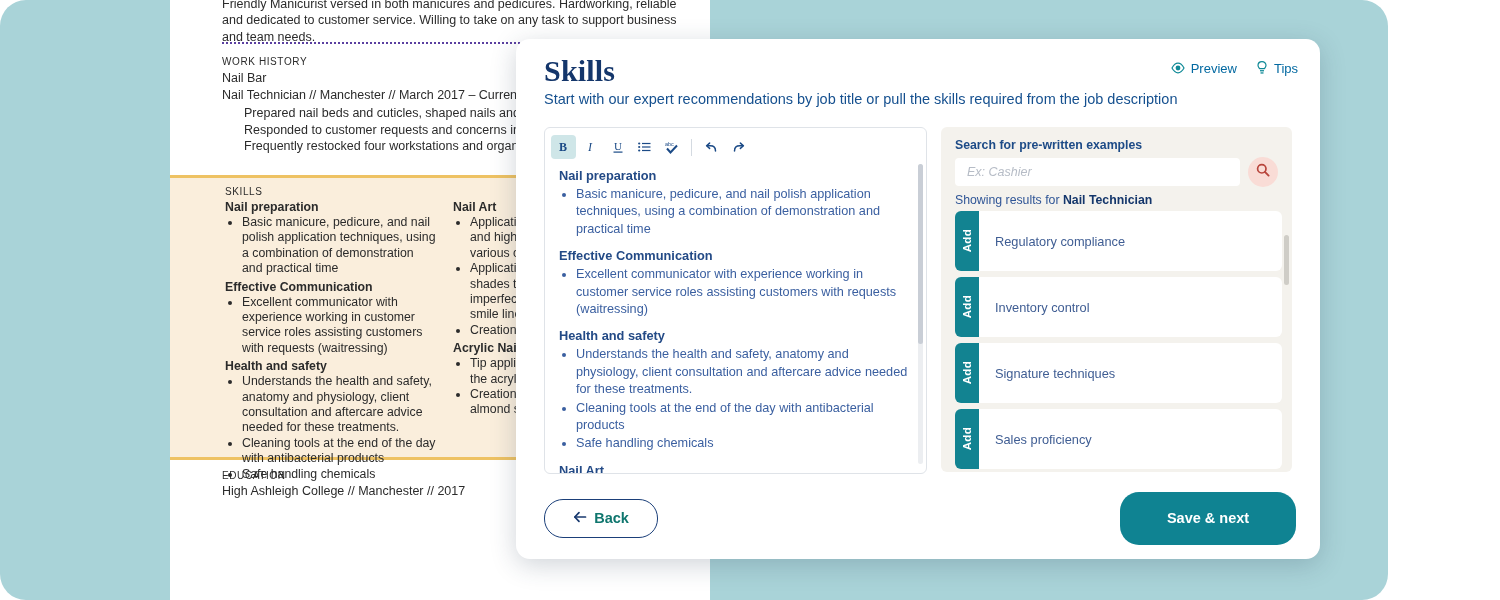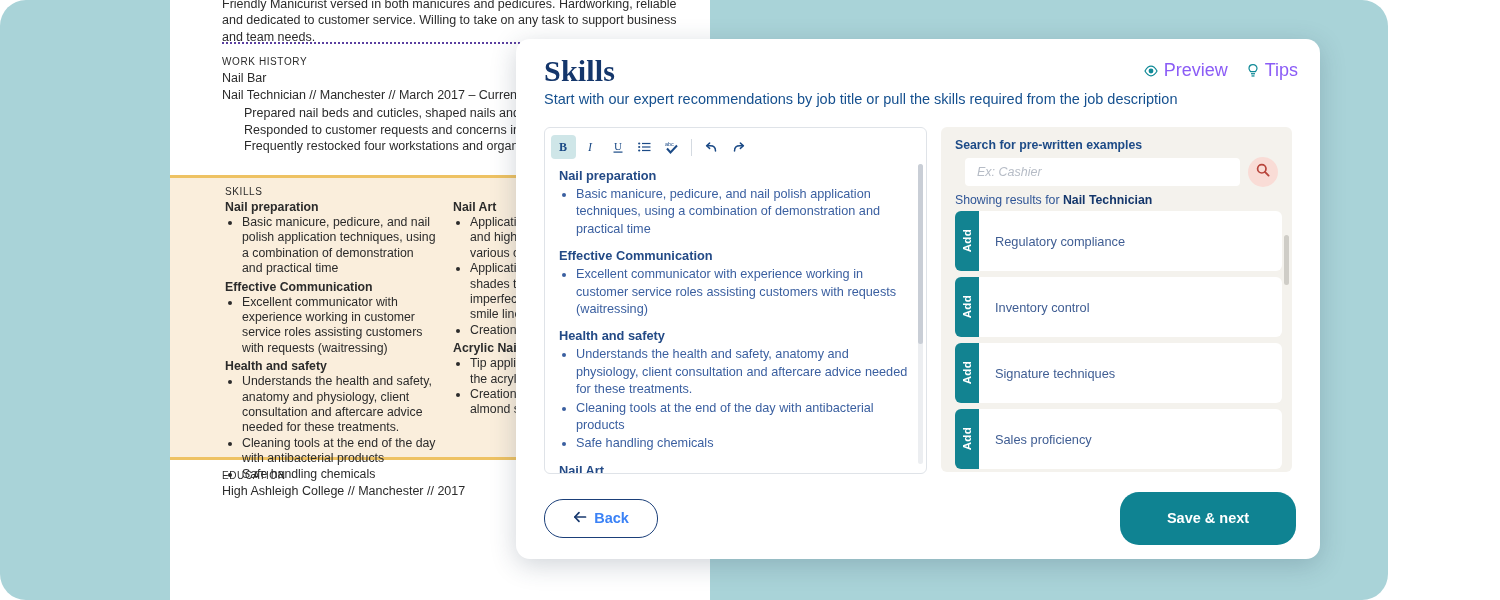--- a/index.html
+++ b/index.html
@@ -63,21 +63,21 @@
   }
   #modal-head{position:absolute;left:0;top:0;width:100%;height:90px;}
   #modal-title{
     position:absolute;left:28px;top:15px;
     font-family:"Liberation Serif", serif;
     font-size:30px;font-weight:bold;color:#14366b;letter-spacing:.2px;
   }
   #head-actions{position:absolute;right:22px;top:21px;display:flex;gap:18px;align-items:center;}
   .head-action{
     display:flex;align-items:center;gap:5px;
-    color:#8b5cf6;font-size:18px;cursor:pointer;
+    color:#0369a1;font-size:13px;cursor:pointer;
   }
   .head-action svg{display:block;}
   #modal-sub{
     position:absolute;left:28px;top:52px;
     font-size:14.5px;color:#15508f;
   }
 
   #modal-body{
     position:absolute;left:28px;top:88px;width:748px;height:385px;
     display:flex;gap:0;
@@ -122,21 +122,21 @@
 
   
   #suggest{
     position:relative;margin-left:14px;width:352px;height:345px;
     background:#f4f2ed;border-radius:6px;overflow:hidden;
   }
   #suggest-label{
     position:absolute;left:14px;top:11px;
     font-size:12.3px;font-weight:bold;color:#1d4b87;
   }
-  #search-row{position:absolute;left:24px;top:30px;right:14px;height:30px;display:flex;align-items:center;gap:8px;}
+  #search-row{position:absolute;left:14px;top:30px;right:14px;height:30px;display:flex;align-items:center;gap:8px;}
   #search-input{
     flex:1;height:28px;border:none;border-radius:4px;background:#ffffff;
     padding:0 12px;font-size:12.5px;color:#4a5a70;
     font-family:"Liberation Sans", sans-serif;box-sizing:border-box;
   }
   #search-input::placeholder{color:#b6bcc6;font-style:italic;}
   #search-button{
     width:30px;height:30px;border-radius:50%;background:#f9dcd6;
     display:flex;align-items:center;justify-content:center;cursor:pointer;flex:0 0 30px;
   }
@@ -168,21 +168,21 @@
     background:#cfcdc7;border-radius:3px;cursor:pointer;
   }
 
   
   #modal-footer{
     position:absolute;left:28px;right:24px;bottom:22px;height:38px;
     display:flex;align-items:center;justify-content:space-between;
   }
   #back-button{
     min-width:112px;height:37px;border-radius:19px;background:#ffffff;
-    border:1.6px solid #1b3f79;color:#3b82f6;font-size:14.5px;font-weight:bold;
+    border:1.6px solid #1b3f79;color:#0f766e;font-size:14.5px;font-weight:bold;
     display:flex;align-items:center;justify-content:center;gap:7px;cursor:pointer;
     font-family:"Liberation Sans", sans-serif;
   }
   #save-next-button{
     min-width:132px;height:37px;border-radius:19px;background:#0f8392;
     border:none;color:#ffffff;font-size:14.5px;font-weight:bold;
     display:flex;align-items:center;justify-content:center;cursor:pointer;
     padding:8px 22px;font-family:"Liberation Sans", sans-serif;
   }
 </style>

